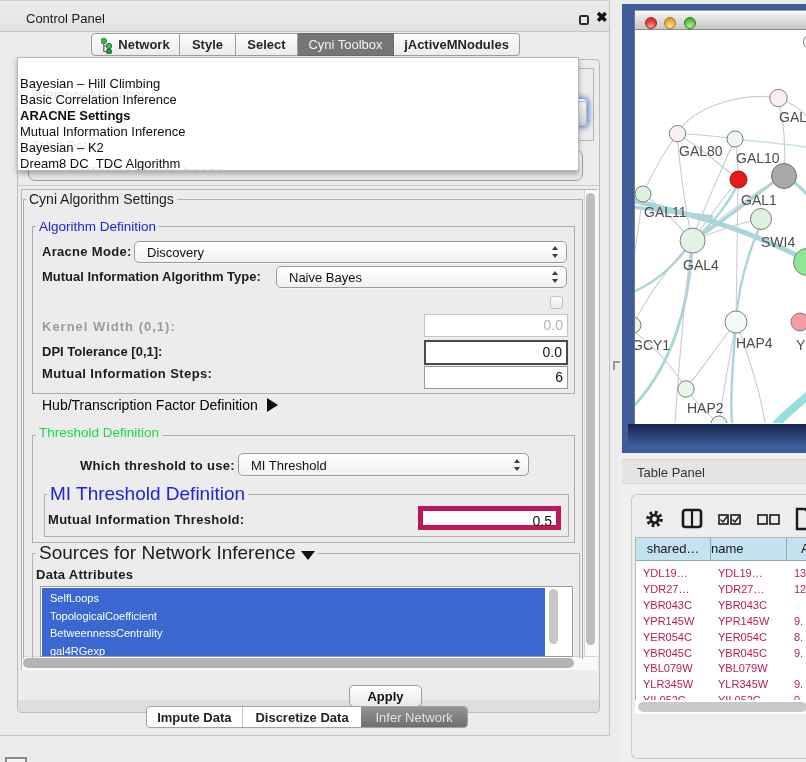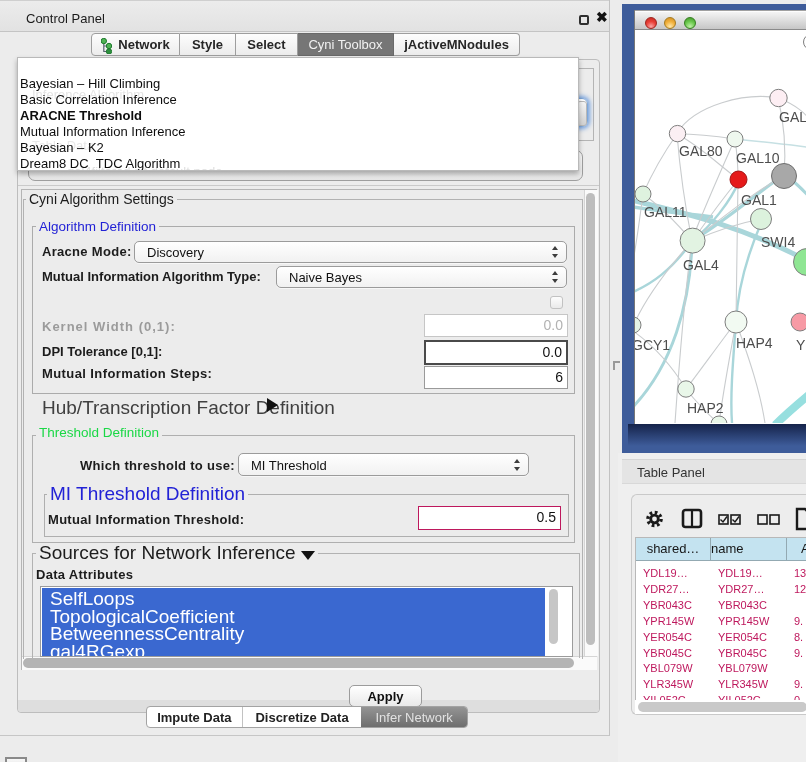--- a/index.html
+++ b/index.html
@@ -90,59 +90,59 @@
 
   <div class="lbl" style="left:42px;top:319px;color:#9b9b9b;letter-spacing:1px">Kernel Width (0,1):</div>
   <div class="fld" style="left:424px;top:314px;width:144px;height:23px;line-height:21px;border:1px solid #c6c6c6;color:#b2b2b2">0.0</div>
 
   <div class="lbl" style="left:42px;top:344px;letter-spacing:0">DPI Tolerance [0,1]:</div>
   <div class="fld" style="left:424px;top:340px;width:144px;height:25px;line-height:21px;border:2px solid #4a4a4a">0.0</div>
 
   <div class="lbl" style="left:42px;top:366px;letter-spacing:.4px">Mutual Information Steps:</div>
   <div class="fld" style="left:424px;top:366px;width:144px;height:23px;line-height:21px;border:1px solid #9a9a9a">6</div>
 
-  <div class="abs" style="left:42px;top:397px;font-size:19px;color:#404040">Hub/Transcription Factor Definition</div>
+  <div class="abs" style="left:42px;top:397px;font-size:14px;color:#000000">Hub/Transcription Factor Definition</div>
   <div class="abs" style="left:267px;top:398px;width:0;height:0;border-top:7px solid transparent;border-bottom:7px solid transparent;border-left:11px solid #111"></div>
 
   <div class="grp" style="left:32px;top:435px;width:541px;height:106px;border-color:#afafaf"></div>
   <div class="gt" style="left:36px;top:426px;color:#1bd846;font-size:13.5px">Threshold Definition</div>
 
   <div class="lbl" style="left:80px;top:458px">Which threshold to use:</div>
   <div class="combo" style="left:238px;top:453px;width:289px;height:21px">
         <span>MI Threshold</span>
         <div class="carr">
           <i class="u"></i>
           <i class="d"></i>
         </div>
       </div>
 
   <div class="grp" style="left:44px;top:494px;width:523px;height:41px;border-color:#afafaf"></div>
   <div class="gt" style="left:47px;top:487px;color:#2222d6">MI Threshold Definition</div>
 
   <div class="lbl" style="left:48px;top:512px">Mutual Information Threshold:</div>
-  <div class="fld" style="left:418px;top:506px;width:143px;height:24px;line-height:21px;border:1px solid #be185d">0.5</div>
+  <div class="fld" style="left:418px;top:506px;width:143px;height:24px;line-height:21px;border:5px solid #be185d">0.5</div>
 
   <div class="grp" style="left:32px;top:553px;width:546px;height:104px;border-bottom:none"></div>
   <div class="gt" style="left:36px;top:546px;color:#1c1c1c">Sources for Network Inference <span style="display:inline-block;width:0;height:0;border-left:7px solid transparent;border-right:7px solid transparent;border-top:9px solid #111;vertical-align:-1px"></span></div>
 
   <div class="lbl" style="left:36px;top:567px">Data Attributes</div>
 
   <div class="abs" style="left:40px;top:586px;width:533px;height:71px;border:1px solid #9b9b9b;background:#fff;box-sizing:border-box;overflow:hidden">
     <div class="abs" style="left:1px;top:1px;width:503px;height:69px;background:#3a68d0"></div>
-    <div class="abs" style="left:9px;top:3px;font-size:19px;color:#fff;line-height:17.5px">SelfLoops<br>TopologicalCoefficient<br>BetweennessCentrality<br>gal4RGexp</div>
+    <div class="abs" style="left:9px;top:3px;font-size:11px;color:#fff;line-height:17.5px">SelfLoops<br>TopologicalCoefficient<br>BetweennessCentrality<br>gal4RGexp</div>
     <div class="abs" style="left:508px;top:2px;width:9px;height:55px;background:#c6c6c6;border-radius:5px"></div>
   </div>
 
   <div class="abs" style="left:349px;top:685px;width:73px;height:22px;border:1px solid #9c9c9c;border-radius:5px;background:linear-gradient(#ffffff,#e9e9e9);box-sizing:border-box;display:flex;align-items:center;justify-content:center;font-size:13px;font-weight:600;color:#111">Apply</div>
 
   <div class="abs" style="left:17px;top:57px;width:562px;height:114px;background:#fff;border:1px solid #b9b9b9;box-shadow:0 3px 5px rgba(0,0,0,.3);box-sizing:border-box;z-index:50;overflow:hidden">
     <div class="abs" style="left:14px;top:29px;font-size:13px;color:#e4e4e4;z-index:-1">Inference Algorithm</div>
     <div class="abs" style="left:14px;top:80px;font-size:13px;color:#e8e8e8;z-index:-1">Table Data</div>
     <div class="abs" style="left:49px;top:106px;font-size:13px;color:#e0e0e0;z-index:-1">gal4filtered.sif default node</div>
-    <div class="abs" style="left:2px;top:18px;font-size:13px;color:#0d0d0d;line-height:16.1px">Bayesian – Hill Climbing<br>Basic Correlation Inference<br><span class="b">ARACNE Threshold</span><br>Mutual Information Inference<br>Bayesian – K2<br>Dream8 DC_TDC Algorithm</div>
+    <div class="abs" style="left:2px;top:18px;font-size:13px;color:#0d0d0d;line-height:16.1px">Bayesian – Hill Climbing<br>Basic Correlation Inference<br><span class="b">ARACNE Settings</span><br>Mutual Information Inference<br>Bayesian – K2<br>Dream8 DC_TDC Algorithm</div>
   </div>
 
   <div class="abs" style="left:146px;top:706px;width:322px;height:22px;border:1px solid #a3a3a3;border-radius:4px;background:#fff;box-sizing:border-box;display:flex;font-size:13px;font-weight:bold;color:#222">
     <div style="width:95px;display:flex;align-items:center;justify-content:center;border-right:1px solid #c2c2c2">Impute Data</div>
     <div style="width:119px;display:flex;align-items:center;justify-content:center">Discretize Data</div>
     <div style="width:106px;display:flex;align-items:center;justify-content:center;background:linear-gradient(#949494,#6e6e6e);color:#e2e2e2;font-weight:normal;border-radius:0 3px 3px 0">Infer Network</div>
   </div>
 </div>
 
 <div class="abs" style="left:613px;top:361px;width:5px;height:7px;border-left:2px solid #9a9a9a;border-top:2px solid #9a9a9a"></div>
@@ -229,21 +229,21 @@
     </svg>
   </div>
 
 </div>
 
 <div class="abs" style="left:618px;top:453px;width:188px;height:309px;background:#efefef"></div>
 <div class="abs" style="left:622px;top:459px;width:184px;height:25px;background:#e4e4e4;border-top:1px solid #d5d5d5;border-bottom:1px solid #d8d8d8;box-sizing:border-box">
   <div class="abs" style="left:15px;top:5px;font-size:13px;color:#333">Table Panel</div>
 </div>
 
-<div class="abs" style="left:631px;top:494px;width:175px;height:221px;background:#ededed;border:1px solid #c9c9c9;border-radius:6px 0 0 6px;border-right:none;box-sizing:border-box">
+<div class="abs" style="left:631px;top:494px;width:175px;height:265px;background:#ededed;border:1px solid #c9c9c9;border-radius:6px 0 0 6px;border-right:none;box-sizing:border-box">
 
   <svg class="abs" style="left:10px;top:12px" width="165" height="24" viewBox="0 0 165 24">
     <g>
       <circle cx="12.5" cy="12" r="6.6" fill="none" stroke="#1a1a1a" stroke-width="3.4" stroke-dasharray="2.7 2.49"></circle>
       <circle cx="12.5" cy="12" r="5.2" fill="#1a1a1a"></circle>
       <circle cx="12.5" cy="12" r="2.4" fill="#ededed"></circle>
     </g>
     <g fill="none" stroke="#1a1a1a">
       <rect x="41" y="3" width="18" height="17" rx="2.5" stroke-width="2.6"></rect>
       <line x1="50" y1="3" x2="50" y2="20" stroke-width="2.2"></line>

